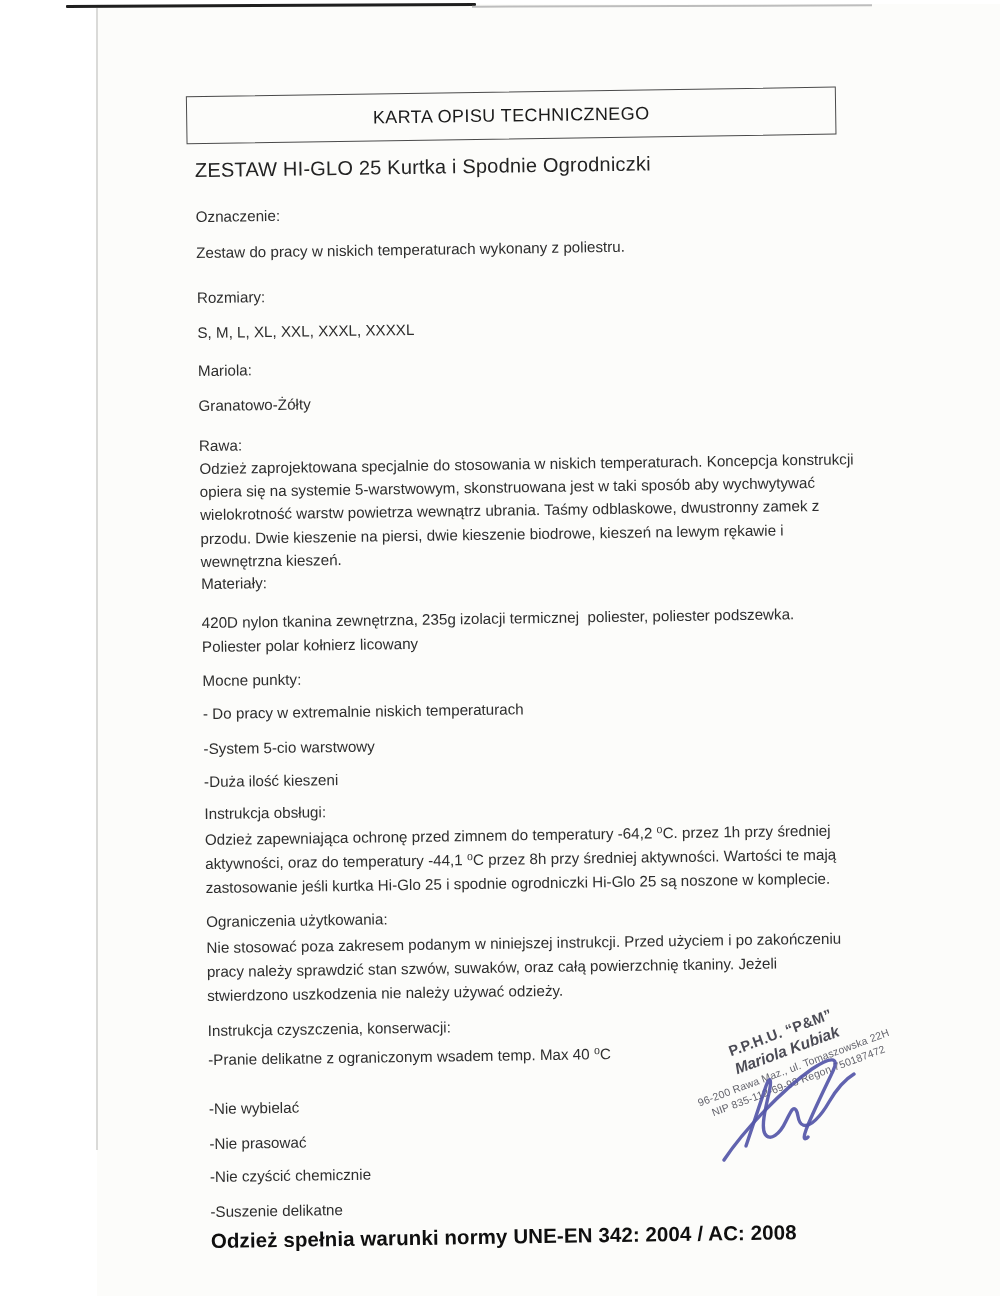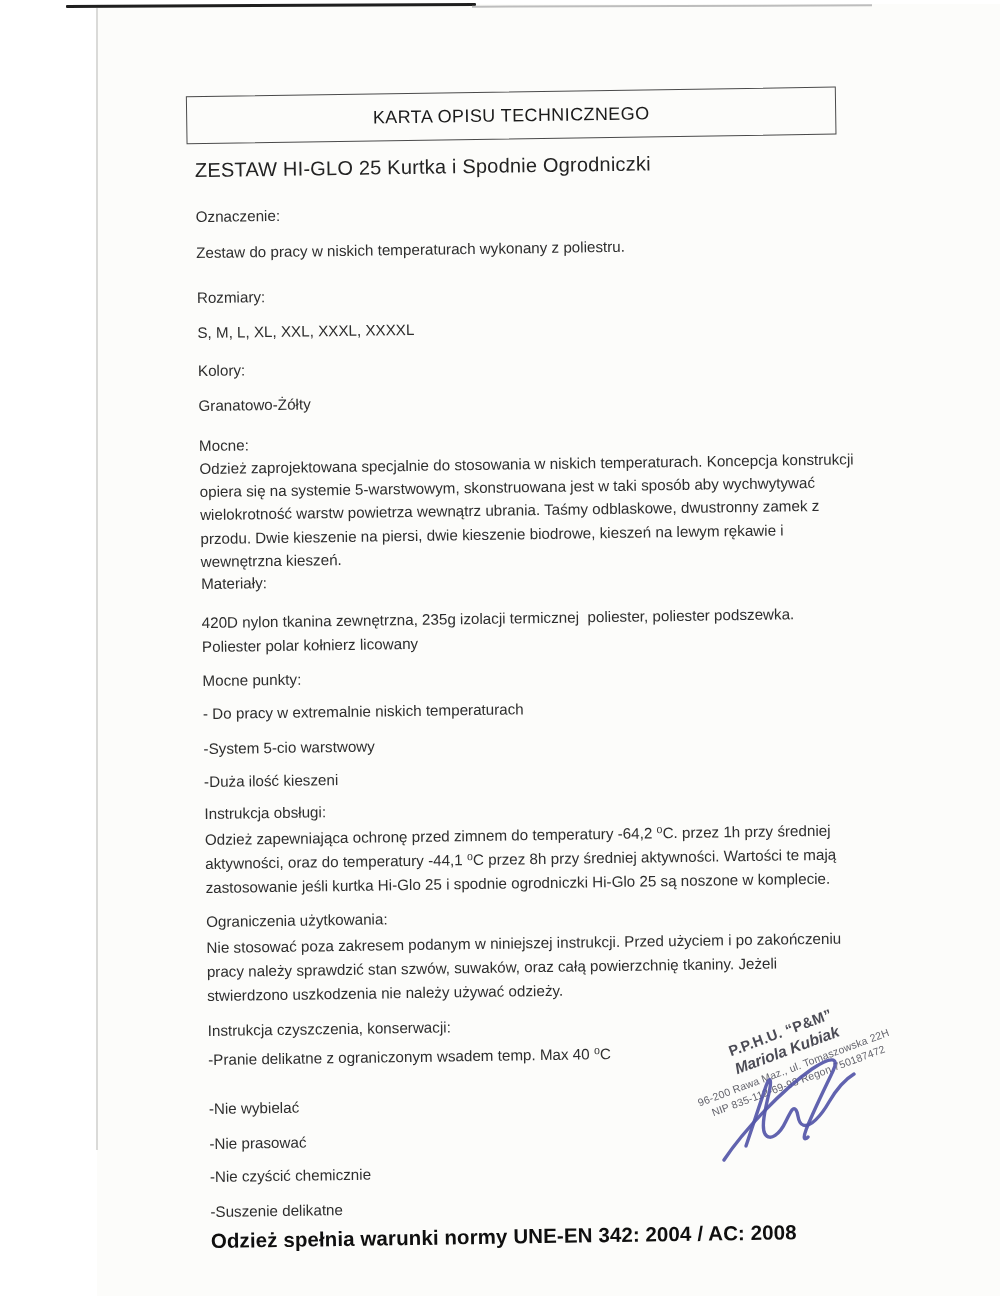--- a/index.html
+++ b/index.html
@@ -78,24 +78,24 @@
     </div>
 
     <div class="block heading" style="top:159px">ZESTAW HI-GLO 25 Kurtka i Spodnie Ogrodniczki</div>
 
     <div class="block" style="top:205px">Oznaczenie:</div>
     <div class="block" style="top:241px">Zestaw do pracy w niskich temperaturach wykonany z poliestru.</div>
 
     <div class="block" style="top:286px">Rozmiary:</div>
     <div class="block" style="top:321px">S, M, L, XL, XXL, XXXL, XXXXL</div>
 
-    <div class="block" style="top:359px">Kolory:</div>
+    <div class="block" style="top:359px">Mariola:</div>
     <div class="block" style="top:394px">Granatowo-Żółty</div>
 
-    <div class="block" style="top:434px">Mocne:</div>
+    <div class="block" style="top:434px">Rawa:</div>
     <div class="block para-opis" style="top:457px; width:700px">Odzież zaprojektowana specjalnie do stosowania w niskich temperaturach. Koncepcja konstrukcji
 opiera się na systemie 5-warstwowym, skonstruowana jest w taki sposób aby wychwytywać
 wielokrotność warstw powietrza wewnątrz ubrania. Taśmy odblaskowe, dwustronny zamek z
 przodu. Dwie kieszenie na piersi, dwie kieszenie biodrowe, kieszeń na lewym rękawie i
 wewnętrzna kieszeń.</div>
 
     <div class="block" style="top:572px">Materiały:</div>
     <div class="block para-24" style="top:611px; width:700px">420D nylon tkanina zewnętrzna, 235g izolacji termicznej  poliester, poliester podszewka.
 Poliester polar kołnierz licowany</div>
 

